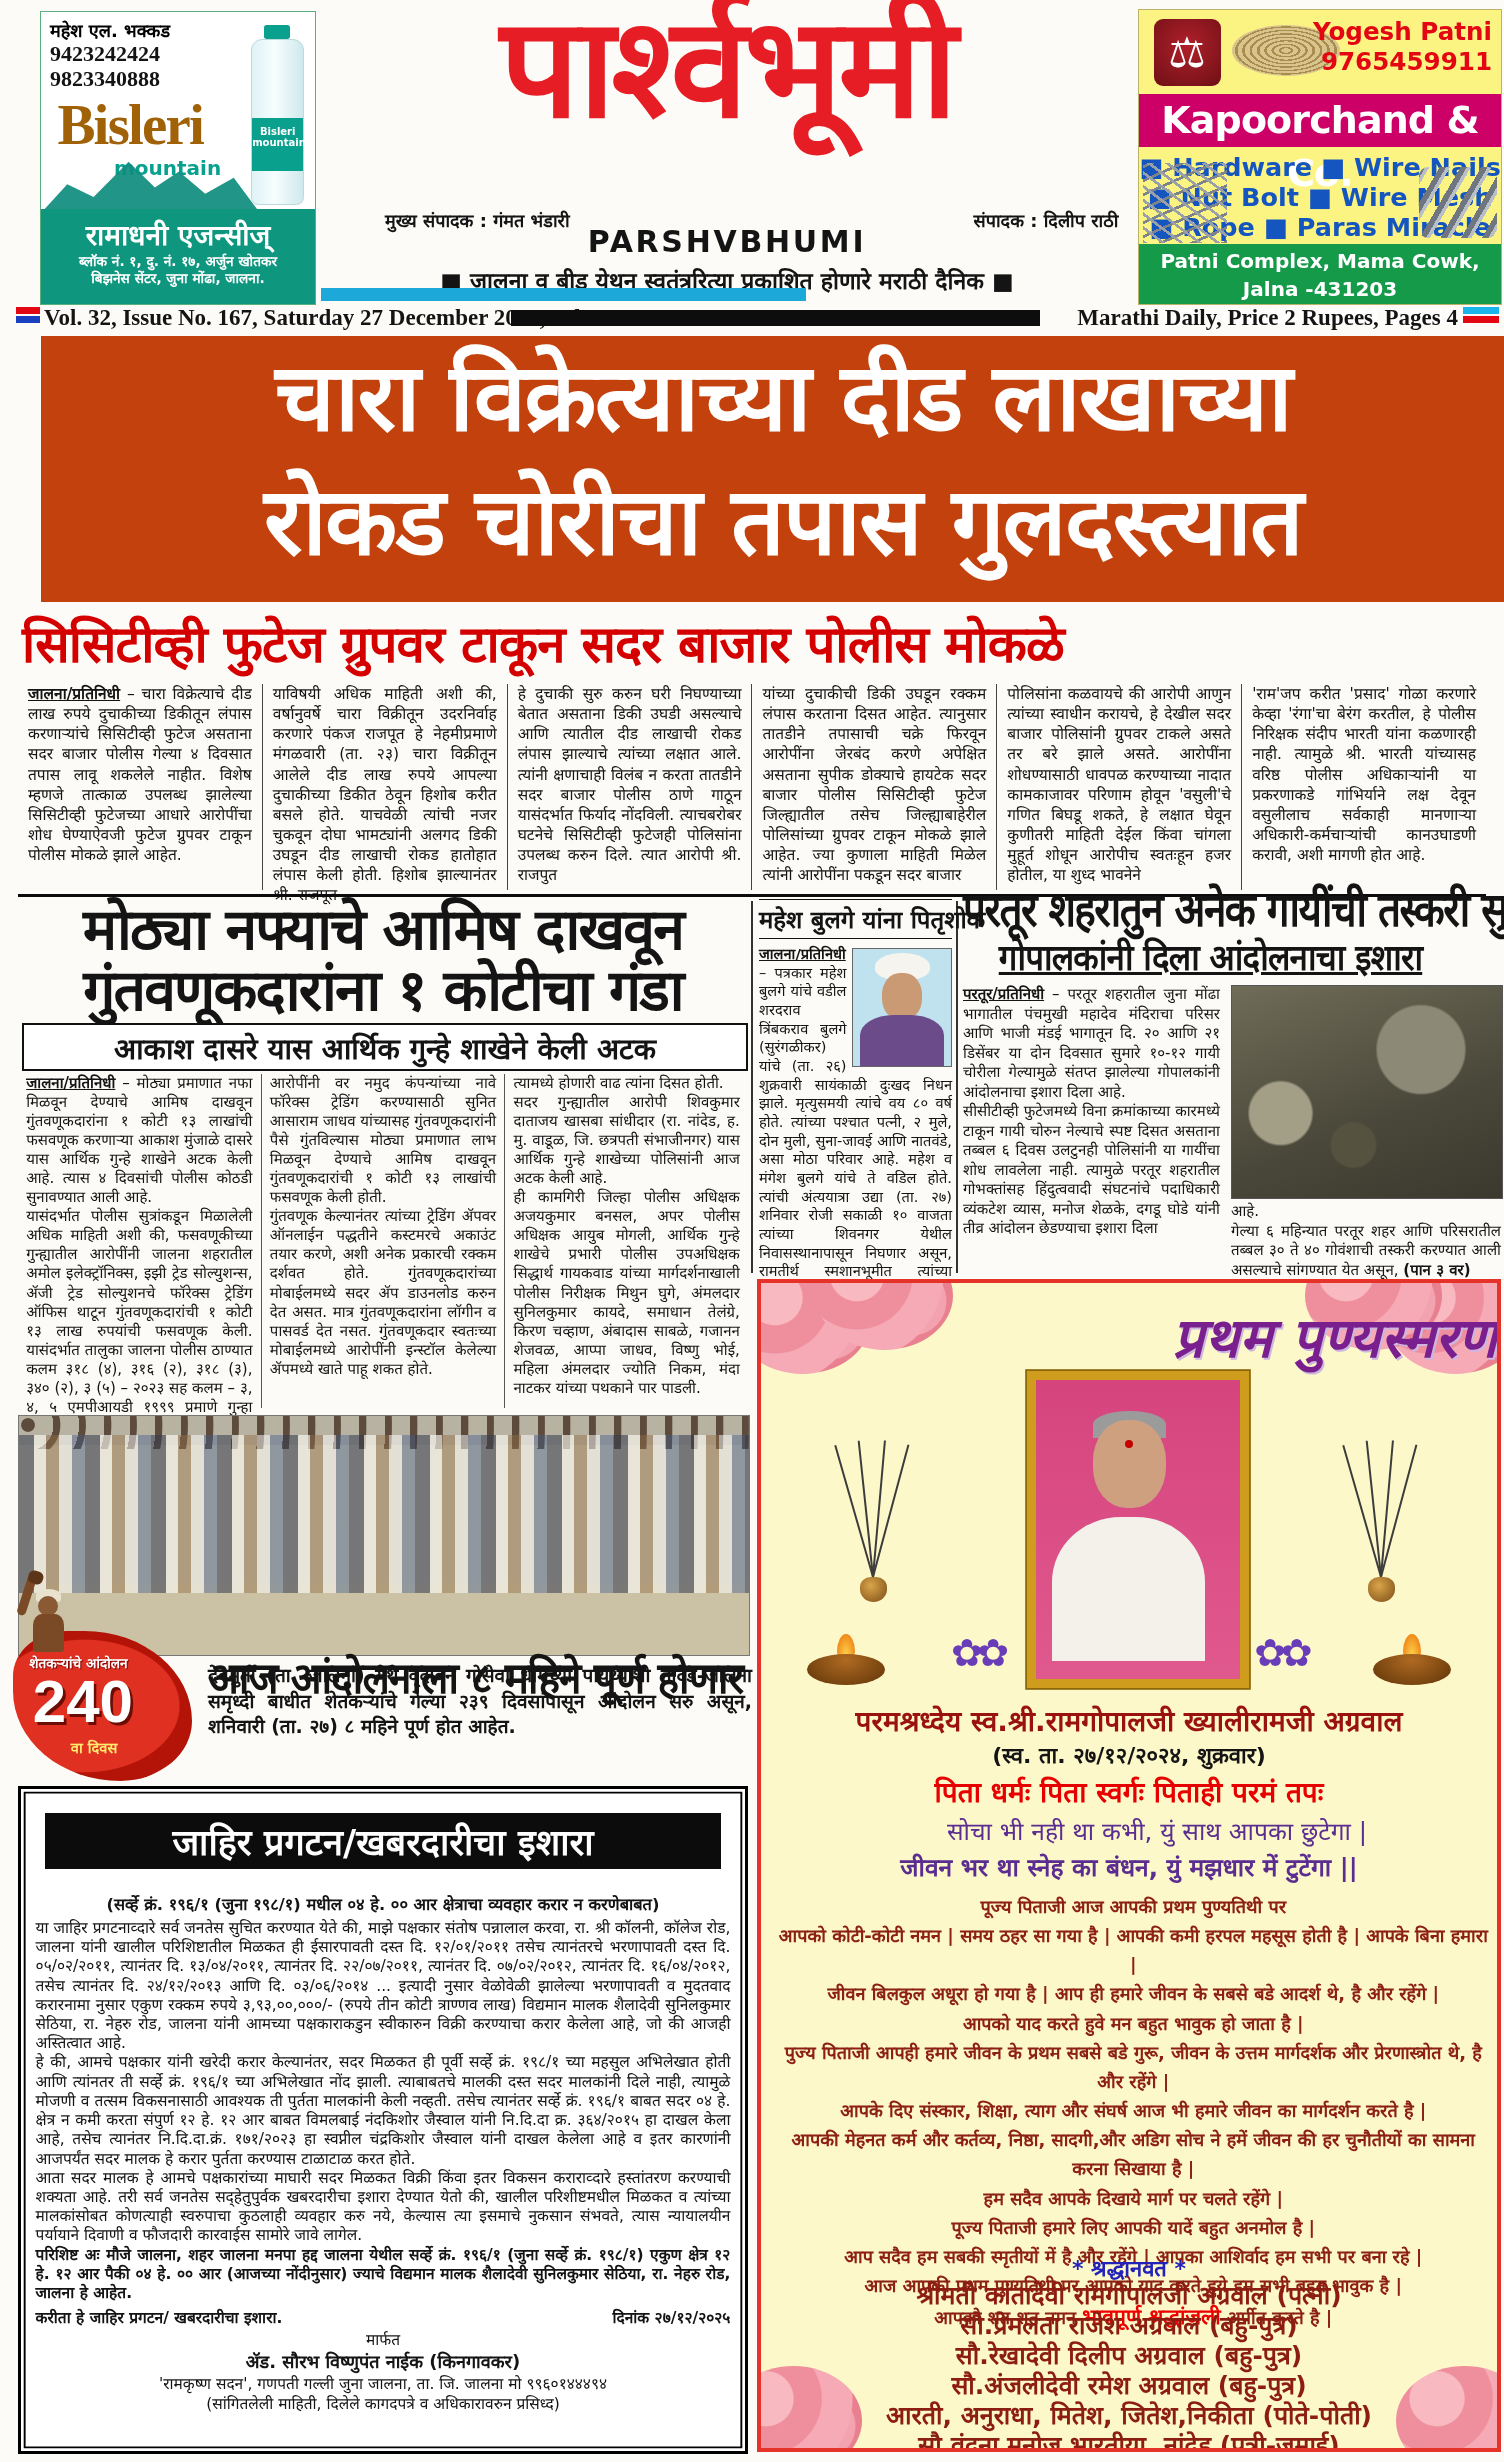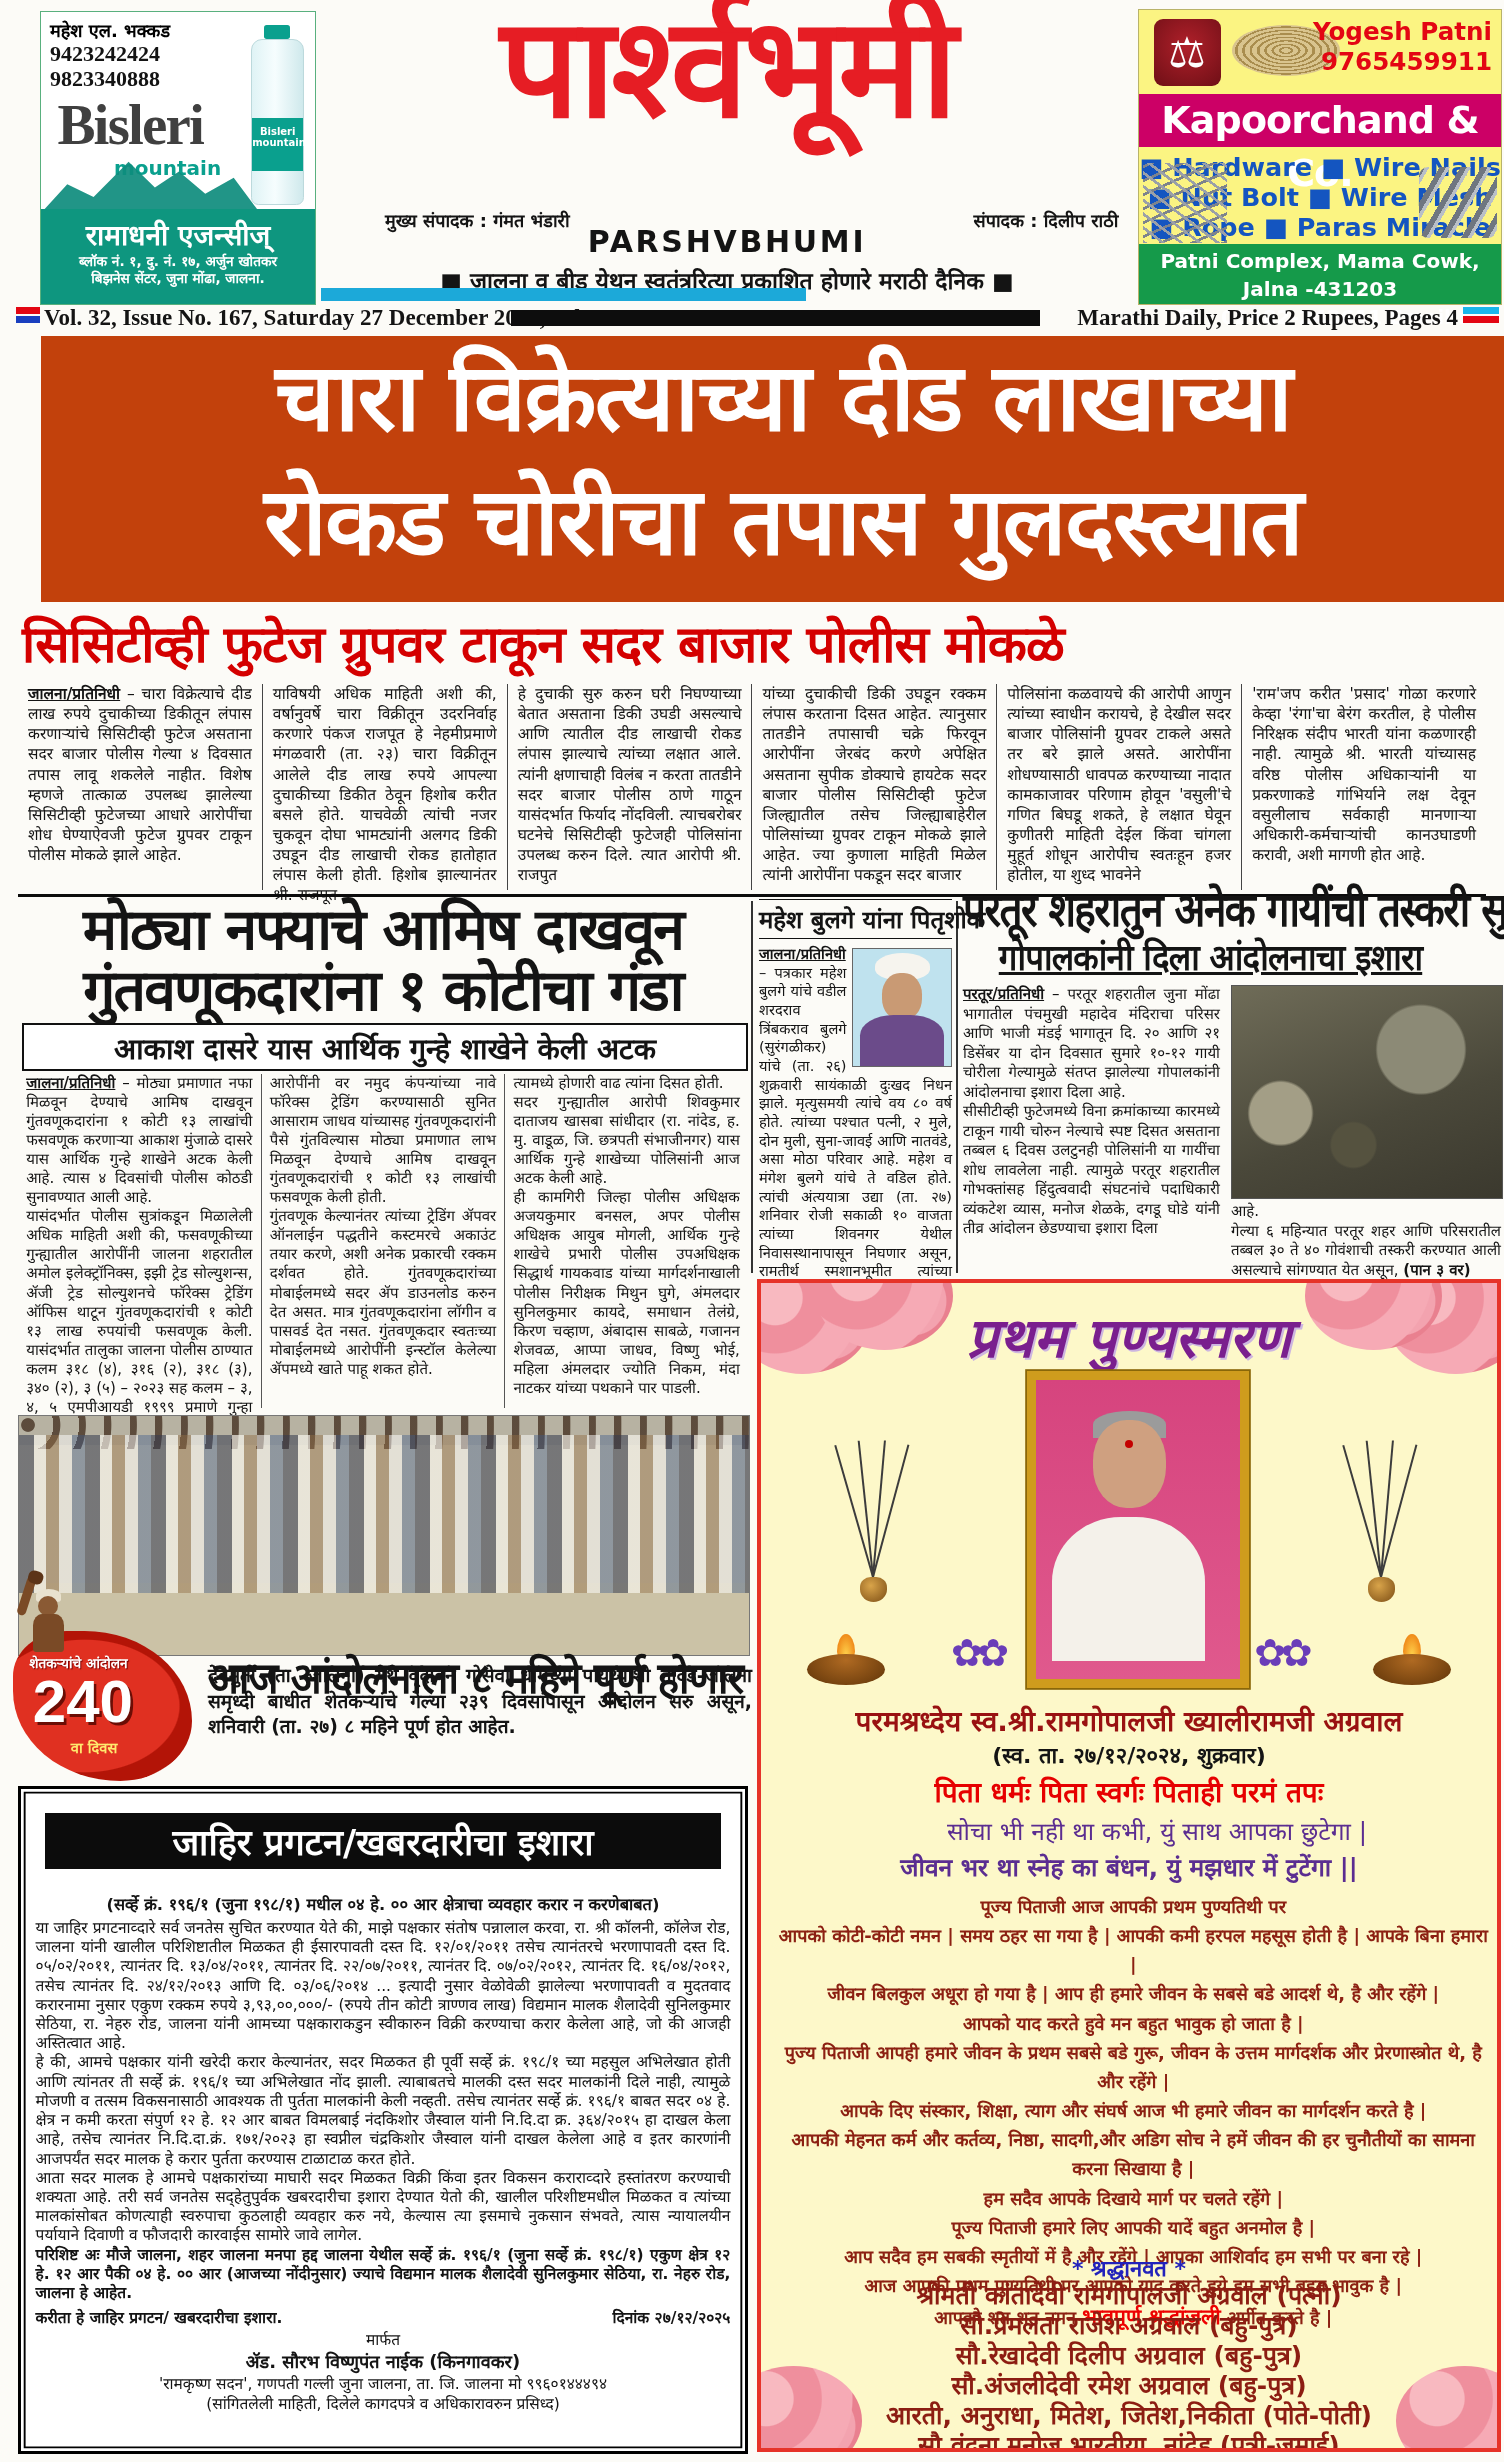--- a/index.html
+++ b/index.html
@@ -8,21 +8,21 @@
   .abs{position:absolute;}
   .jst{text-align:justify;}
   .b{font-weight:bold;}
   .nowrap{white-space:nowrap;}
   .prelines{white-space:pre-line;}
 
   
   .ad-left{left:40px;top:11px;width:274px;height:292px;border:1.8px solid #59b07e;background:#fff;}
   .adl-name{position:absolute;left:9px;top:5.5px;color:#000000;font-weight:bold;font-size:18px;}
   .adl-ph{position:absolute;left:9px;top:29px;font-family:"Liberation Serif",serif;font-weight:bold;font-size:22px;line-height:1.15;}
-  .adl-brand{position:absolute;left:16.4px;top:80px;color:#404040;font-weight:bold;font-size:57px;font-family:"Liberation Serif",serif;letter-spacing:-1.8px;}
+  .adl-brand{position:absolute;left:16.4px;top:80px;color:#a16207;font-weight:bold;font-size:57px;font-family:"Liberation Serif",serif;letter-spacing:-1.8px;}
   .adl-sub{position:absolute;left:73px;top:144px;color:#0aa08e;font-weight:bold;font-size:20px;}
   .adl-mtn{position:absolute;left:0;top:137px;width:219px;height:64px;background:#0e8c7d;
            clip-path:polygon(0 100%,12% 55%,24% 75%,40% 20%,52% 60%,63% 35%,75% 70%,88% 45%,100% 100%);opacity:.92;}
   .adl-bottle{position:absolute;right:12.8px;top:12.8px;width:51px;height:179px;}
   .adl-cap{position:absolute;left:12.8px;top:0;width:25.5px;height:14.6px;background:#0aa08e;border-radius:2.7px;}
   .adl-body{position:absolute;left:0;top:14.6px;width:51px;height:164px;border-radius:11px 11px 7.3px 7.3px;
             background:linear-gradient(90deg,#dff3f5 0%,#f6fdfe 45%,#cfe9ec 100%);border:0.9px solid #bcd9dc;}
   .adl-lbl{position:absolute;left:0;top:78px;width:51px;height:53px;background:#0aa08e;color:#fff;
            font-size:10px;font-weight:bold;text-align:center;line-height:1.1;padding-top:7.3px;box-sizing:border-box;}
   .adl-band{position:absolute;left:0;bottom:0;width:100%;height:95px;background:#0e967f;color:#fff;text-align:center;}
@@ -99,21 +99,21 @@
                        radial-gradient(circle at 18% 60%,#a39e86 0 12%,transparent 13%),
                        radial-gradient(circle at 45% 75%,#55523f 0 10%,transparent 11%),
                        linear-gradient(160deg,#6f6c58,#4a483a 60%,#3b392e);}
   .ct-col2{left:1231px;top:1202px;width:270px;height:71px;font-size:15px;line-height:1.3;}
 
   
   .mem{left:757px;top:1279px;width:744px;height:1173px;background:#fdf8c9;border:4.6px solid #e63329;box-sizing:border-box;overflow:hidden;}
   .rose{position:absolute;width:137px;height:109px;border-radius:50%;
         background:radial-gradient(circle at 30% 30%,#f8b9c0 0 22%,#ef8f9d 23% 45%,#f6aab5 46% 70%,transparent 71%),
                    radial-gradient(circle at 70% 55%,#f3a3af 0 30%,#e9808f 31% 55%,transparent 56%);}
-  .mem-title{position:absolute;left:0;top:14.6px;width:100%;text-align:center;color:#7a1f8e;
+  .mem-title{position:absolute;left:0;top:14.6px;width:100%;text-align:right;color:#7a1f8e;
              font-weight:bold;font-size:55px;font-style:italic;text-shadow:1.8px 1.8px 0 #cdb6e0;}
   .mem-frame{position:absolute;left:266px;top:88px;width:204px;height:299px;border:9px solid #cf9c1d;
              background:linear-gradient(180deg,#d6447e 0%,#e0598d 100%);box-shadow:0 0 0 1.8px #8a6708;}
   .mem-head{position:absolute;left:57px;top:40px;width:73px;height:88px;background:#cfa080;border-radius:46%;}
   .mem-hair{position:absolute;left:57px;top:31px;width:73px;height:27px;background:#9b9b9b;border-radius:50% 50% 0 0;}
   .mem-shirt{position:absolute;left:16.4px;top:137px;width:153px;height:144px;background:#f4f1ea;border-radius:45% 45% 0 0;}
   .mem-tika{position:absolute;left:89px;top:60px;width:8.2px;height:8.2px;background:#c40000;border-radius:50%;}
   .incense{position:absolute;width:100px;height:173px;}
   .stick{position:absolute;bottom:25.5px;left:47px;width:1.8px;height:137px;background:#3c3c3c;transform-origin:bottom;}
   .ipot{position:absolute;bottom:0;left:35px;width:27px;height:25.5px;background:radial-gradient(circle at 40% 35%,#d9a44a,#7a4c14);border-radius:40% 40% 50% 50%;}

